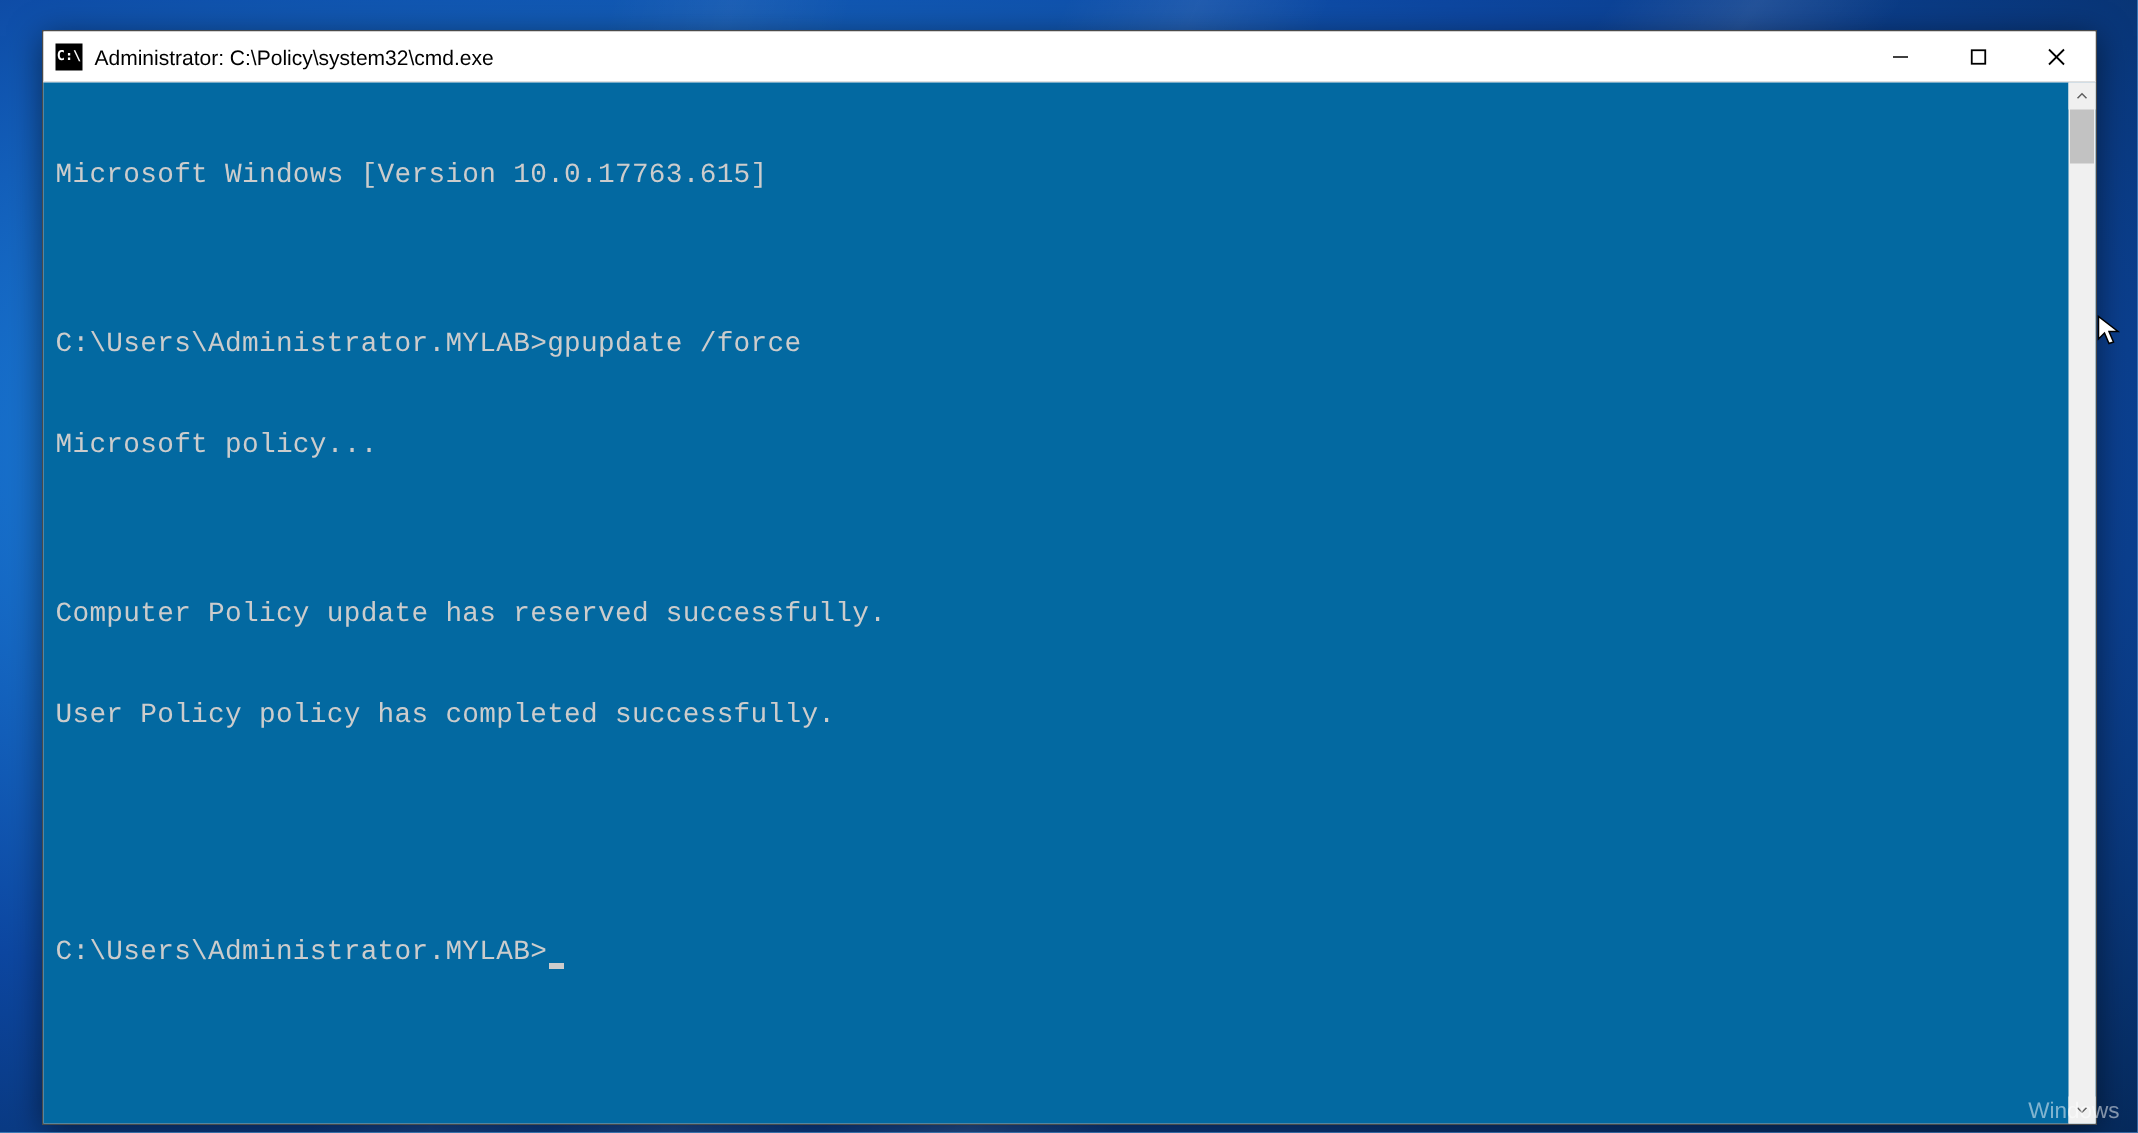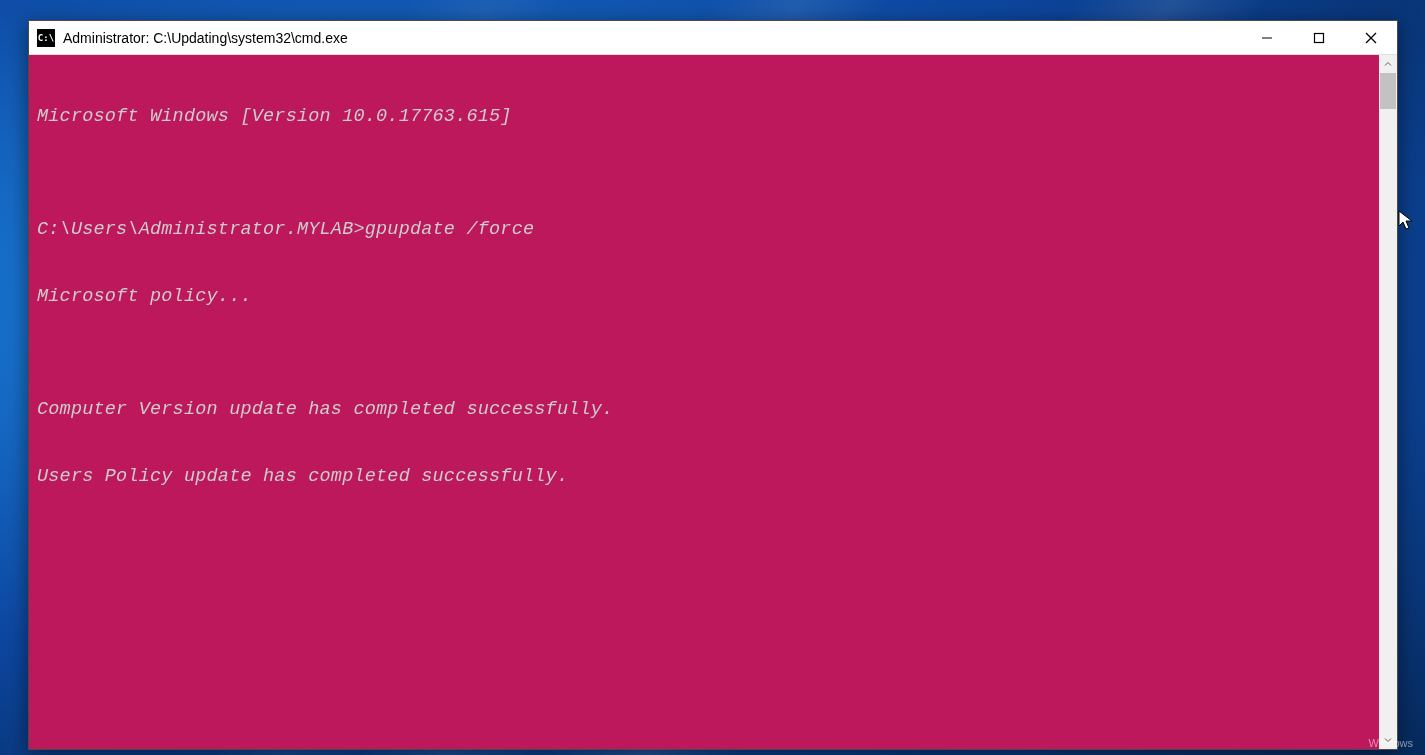--- a/index.html
+++ b/index.html
@@ -72,24 +72,23 @@
       display: flex;
       align-items: center;
       justify-content: center;
       background: transparent;
       border: none;
       cursor: pointer;
     }
     .win-btn svg { width: 12px; height: 12px; }
     .terminal-body {
       flex: 1;
-      background: #be185d;
+      background: #0369a1;
       display: flex;
       position: relative;
-      font-style: italic;
     }
     .terminal-content {
       flex: 1;
       padding: 6px 8px;
       font-family: Consolas, "Courier New", monospace;
       font-size: 18.5px;
       line-height: 22.5px;
       color: #cccccc;
       white-space: pre;
       letter-spacing: 0.2px;
@@ -128,21 +127,21 @@
       left: 1px;
       width: 16px;
       height: 36px;
       background: #c2c2c2;
     }
     .watermark {
       position: absolute;
       right: 12px;
       bottom: 6px;
       color: rgba(255,255,255,0.5);
-      font-size: 11px;
+      font-size: 15px;
       font-family: "Segoe UI", sans-serif;
     }
     .mouse-cursor {
       position: absolute;
       top: 210px;
       left: 1398px;
       width: 16px;
       height: 22px;
       pointer-events: none;
       z-index: 100;
@@ -151,21 +150,21 @@
 </head>
 <body>
 
 <div class="desktop-bg">
   <div class="light-rays"></div>
 </div>
 
 <div class="cmd-window">
   <div class="titlebar">
     <div class="app-icon">C:\</div>
-    <div class="title-text">Administrator: C:\Updating\system32\cmd.exe</div>
+    <div class="title-text">Administrator: C:\Policy\system32\cmd.exe</div>
     <div class="window-controls">
       <button class="win-btn">
         <svg viewBox="0 0 12 12">
             <line x1="1" y1="6" x2="11" y2="6" stroke="#000" stroke-width="1"></line>
           </svg>
       </button>
       <button class="win-btn">
         <svg viewBox="0 0 12 12">
             <rect x="1.5" y="1.5" width="9" height="9" stroke="#000" stroke-width="1.2" fill="none"></rect>
           </svg>
@@ -178,24 +177,25 @@
       </button>
     </div>
   </div>
   <div class="terminal-body">
     <div class="terminal-content">
       <span class="terminal-line">Microsoft Windows [Version 10.0.17763.615]</span>
       <span class="terminal-line"></span>
       <span class="terminal-line">C:\Users\Administrator.MYLAB&gt;gpupdate /force</span>
       <span class="terminal-line">Microsoft policy...</span>
       <span class="terminal-line"></span>
-      <span class="terminal-line">Computer Version update has completed successfully.</span>
-      <span class="terminal-line">Users Policy update has completed successfully.</span>
-      <span class="terminal-line"></span>
-      <span class="terminal-line"></span>
+      <span class="terminal-line">Computer Policy update has reserved successfully.</span>
+      <span class="terminal-line">User Policy policy has completed successfully.</span>
+      <span class="terminal-line"></span>
+      <span class="terminal-line"></span>
+      <span class="prompt-line"><span>C:\Users\Administrator.MYLAB&gt;</span><span class="cursor"></span></span>
     </div>
     <div class="scrollbar">
       <div class="scroll-arrow up">
         <svg viewBox="0 0 8 8">
             <polyline points="1,5.5 4,2.5 7,5.5" stroke="#606060" stroke-width="1" fill="none"></polyline>
           </svg>
       </div>
       <div class="scroll-thumb"></div>
       <div class="scroll-arrow down">
         <svg viewBox="0 0 8 8">

